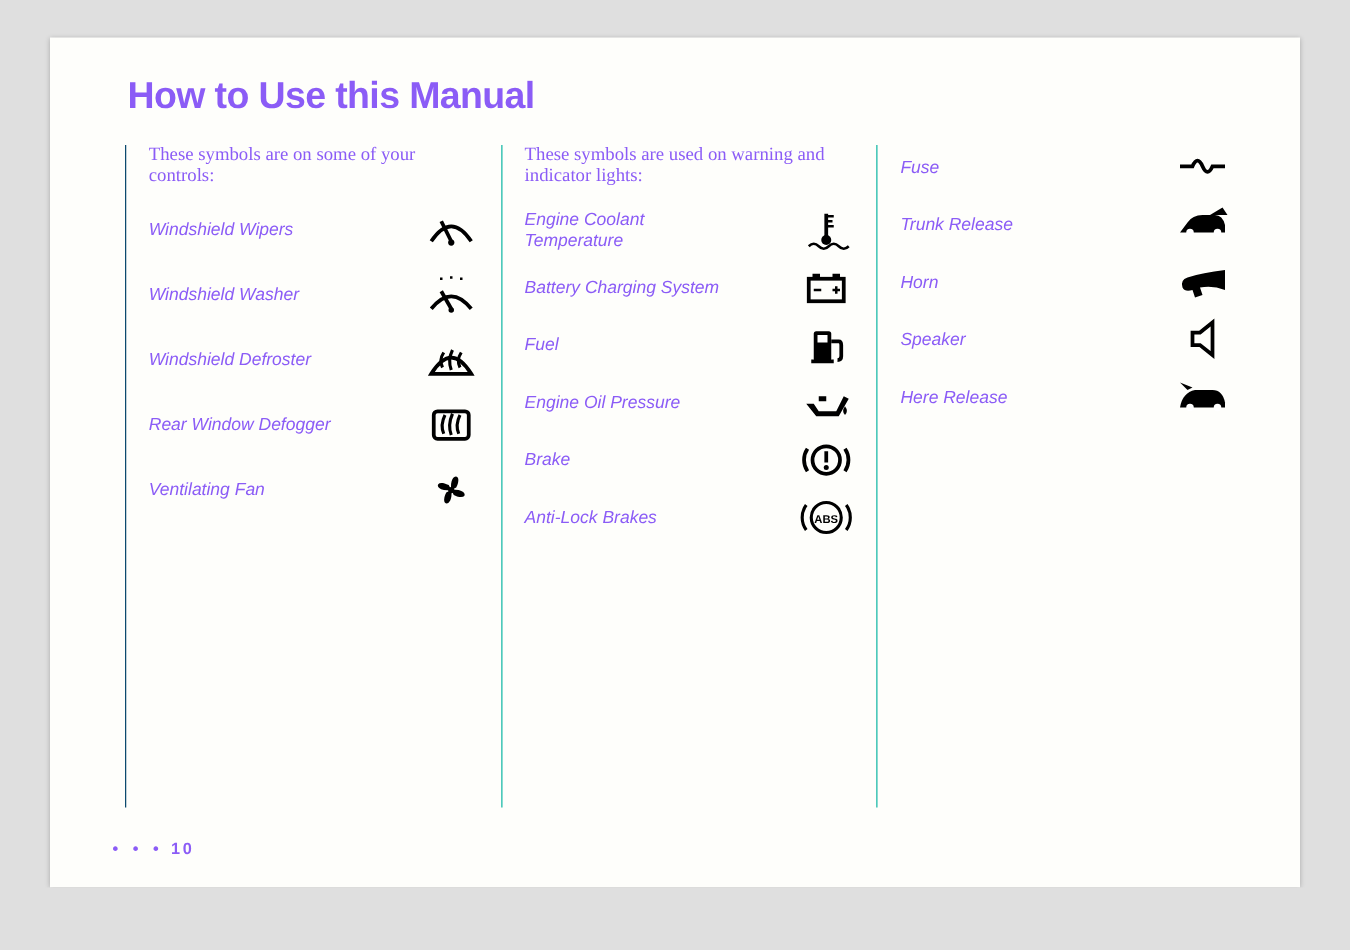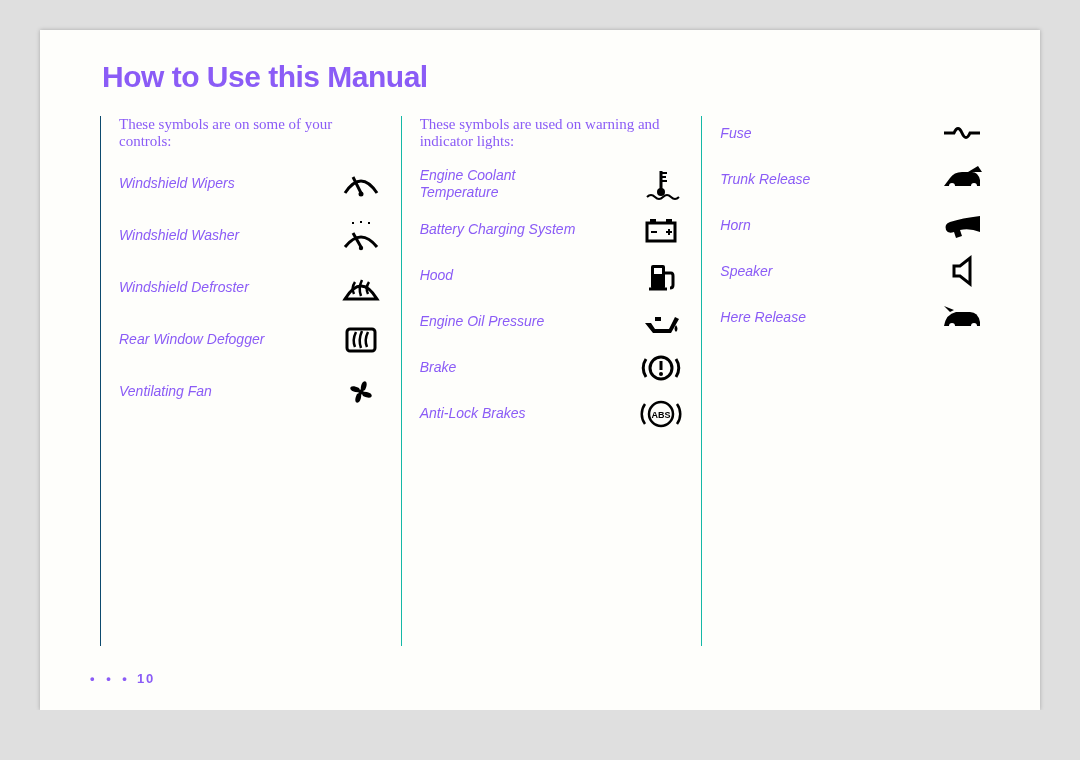--- a/index.html
+++ b/index.html
@@ -115,21 +115,21 @@
               <rect x="8" y="10" width="28" height="18" fill="none" stroke="#000" stroke-width="3"></rect>
               <rect x="11" y="6" width="6" height="4" fill="#000"></rect>
               <rect x="27" y="6" width="6" height="4" fill="#000"></rect>
               <line x1="12" y1="19" x2="18" y2="19" stroke="#000" stroke-width="2"></line>
               <line x1="27" y1="19" x2="33" y2="19" stroke="#000" stroke-width="2"></line>
               <line x1="30" y1="16" x2="30" y2="22" stroke="#000" stroke-width="2"></line>
             </svg>
         </span>
       </div>
       <div class="item tight">
-        <span class="lbl">Hood</span>
+        <span class="lbl">Fuel</span>
         <span class="ic">
           <svg viewBox="0 0 44 34">
               <rect x="12" y="6" width="14" height="24" rx="2" fill="#000"></rect>
               <rect x="15" y="9" width="8" height="6" fill="#fff"></rect>
               <path d="M26 14 L32 14 Q34 14 34 17 L34 26 Q34 29 31 29" fill="none" stroke="#000" stroke-width="3"></path>
               <line x1="10" y1="30" x2="28" y2="30" stroke="#000" stroke-width="3"></line>
             </svg>
         </span>
       </div>
       <div class="item tight">

